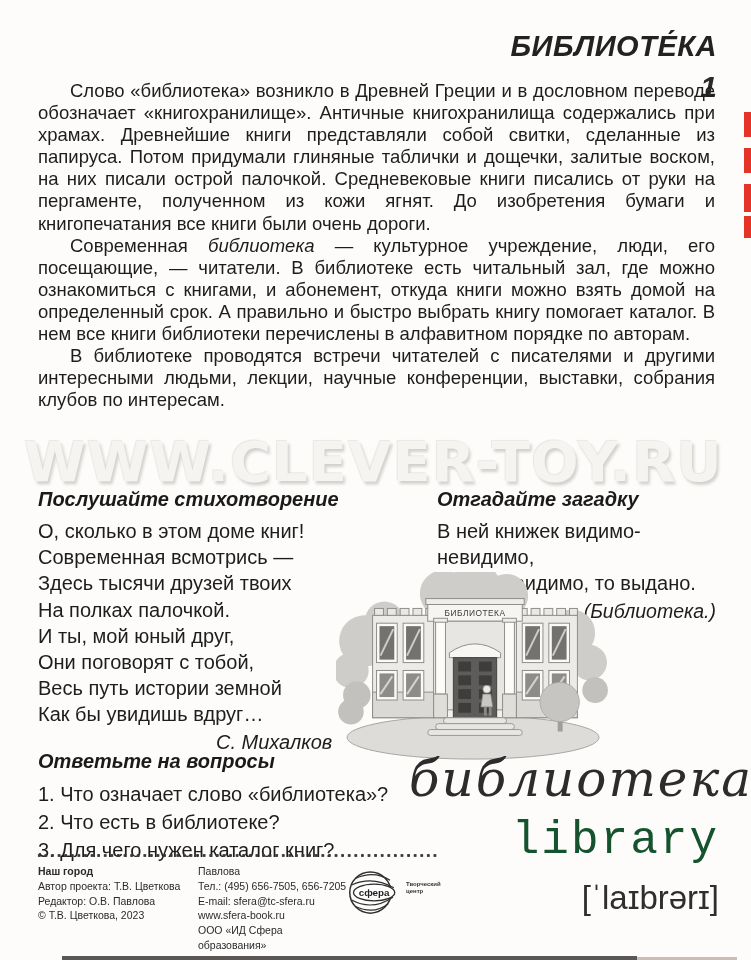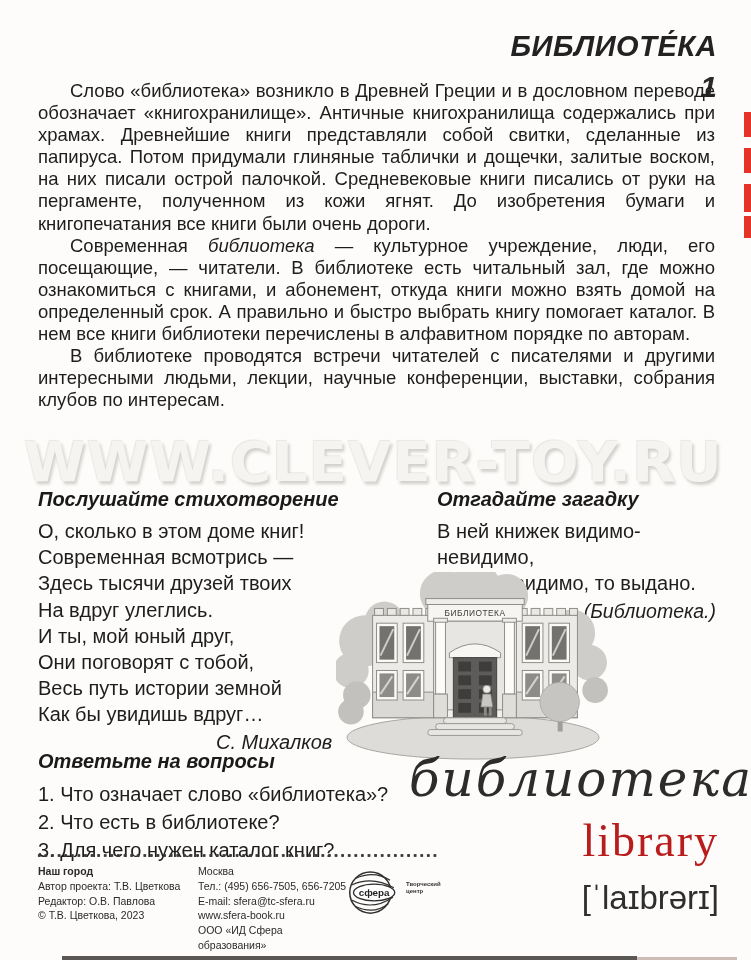--- a/index.html
+++ b/index.html
@@ -67,22 +67,22 @@
   .question-item { margin:0; font-size:20px; line-height:28.2px; }
   
   .vocab {
     position:absolute; top:752px; right:32px; width:310px; text-align:right; z-index:2;
   }
   .vocab-russian {
     font-family:"DejaVu Serif",serif; font-style:italic;
     font-size:50px; line-height:1.1; letter-spacing:2px; color:#2c2c2c;
   }
   .vocab-english {
-    font-family:Liberation Serif, serif; font-weight:300;
-    font-size:46px; line-height:1.05; letter-spacing:2px; color:#b91c1c; margin-top:10px;
+    font-family:Liberation Mono, monospace; font-weight:300;
+    font-size:46px; line-height:1.05; letter-spacing:2px; color:#14532d; margin-top:10px;
   }
   .vocab-transcription {
     font-family:Liberation Sans, sans-serif; font-size:33px; color:#2e2e2e; margin-top:14px;
   }
   
   .separator-dots {
     position:absolute; top:853px; left:36px; width:402px; height:5px; z-index:2;
     background-image:radial-gradient(circle,#3a3a3a 1.3px,transparent 1.7px);
     background-size:6.6px 5px; background-repeat:repeat-x; background-position:0 50%;
   }
@@ -130,21 +130,21 @@
     <p>Слово «библиотека» возникло в Древней Греции и в дословном переводе обозначает «книгохранилище». Античные книгохранилища содержались при храмах. Древнейшие книги представляли собой свитки, сделанные из папируса. Потом придумали глиняные таблички и дощечки, залитые воском, на них писали острой палочкой. Средневековые книги писались от руки на пергаменте, полученном из кожи ягнят. До изобретения бумаги и книгопечатания все книги были очень дороги.</p>
     <p><span>Современная </span><span class="italic">библиотека</span><span> — культурное учреждение, люди, его посещающие, — читатели. В библиотеке есть читальный зал, где можно ознакомиться с книгами, и абонемент, откуда книги можно взять домой на определенный срок. А правильно и быстро выбрать книгу помогает каталог. В нем все книги библиотеки перечислены в алфавитном порядке по авторам.</span></p>
     <p>В библиотеке проводятся встречи читателей с писателями и другими интересными людьми, лекции, научные конференции, выставки, собрания клубов по интересам.</p>
   </div>
 
   <div class="poem">
     <p class="section-heading">Послушайте стихотворение</p>
     <p class="poem-line">О, сколько в этом доме книг!</p>
     <p class="poem-line">Современная всмотрись —</p>
     <p class="poem-line">Здесь тысячи друзей твоих</p>
-    <p class="poem-line">На вдруг улеглись.</p>
+    <p class="poem-line">На полках палочкой.</p>
     <p class="poem-line">И ты, мой юный друг,</p>
     <p class="poem-line">Они поговорят с тобой,</p>
     <p class="poem-line">Весь путь истории земной</p>
     <p class="poem-line">Как бы увидишь вдруг…</p>
     <p class="poem-author">С. Михалков</p>
   </div>
 
   <div class="riddle">
     <p class="section-heading">Отгадайте загадку</p>
     <p class="riddle-line">В ней книжек видимо-невидимо,</p>
@@ -281,21 +281,21 @@
   <div class="separator-dots"></div>
 
   <div class="footer">
     <div class="footer-col-left">
       <div class="footer-bold">Наш город</div>
       <div>Автор проекта: Т.В. Цветкова</div>
       <div>Редактор: О.В. Павлова</div>
       <div>© Т.В. Цветкова, 2023</div>
     </div>
     <div class="footer-col-center">
-      <div>Москва</div>
+      <div>Павлова</div>
       <div>Тел.: (495) 656-7505, 656-7205</div>
       <div>E-mail: sfera@tc-sfera.ru</div>
       <div>www.sfera-book.ru</div>
       <div>ООО «ИД Сфера образования»</div>
     </div>
   </div>
 
   <div class="footer-logo">
     <svg viewBox="0 0 64 52" width="60" height="49">
       <circle cx="26" cy="26" r="22" fill="none" stroke="#2e2e2e" stroke-width="1.6"></circle>

